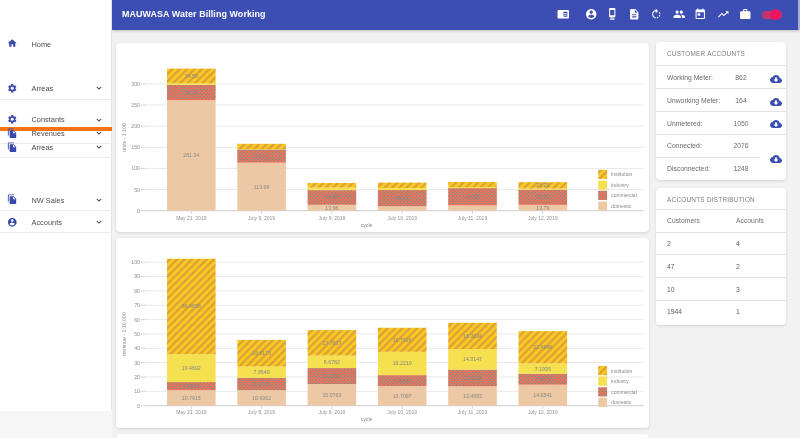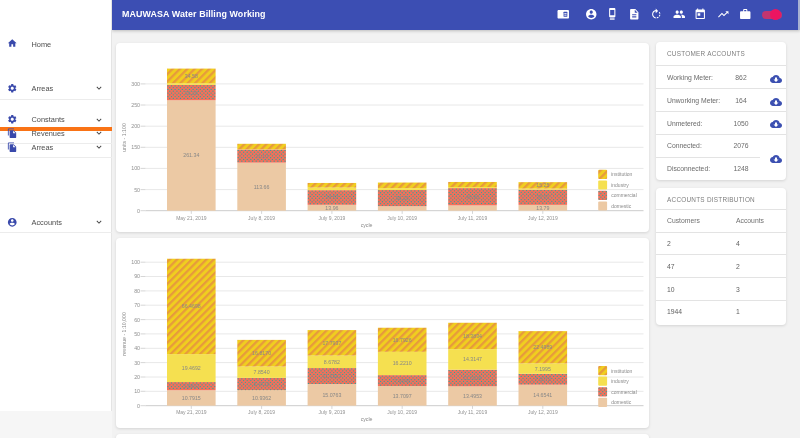--- a/index.html
+++ b/index.html
@@ -103,20 +103,29 @@
         <span class="mtxt">Revenues</span>
         <svg class="chev" width="10" height="10" viewBox="0 0 24 24">
           <path d="M7.41 8.59 12 13.17l4.59-4.58L18 10l-6 6-6-6z" fill="#3f3f3f"></path>
         </svg>
       </div>
 <div class="mrow" style="top:136px;border-bottom:1px solid #ececec;">
         <svg class="micon" width="10.5" height="10.5" viewBox="0 0 24 24" fill="#3949ab">
           <path d="M16 1H4c-1.1 0-2 .9-2 2v14h2V3h12V1zm-1 4l6 6v10c0 1.1-.9 2-2 2H7.99C6.89 23 6 22.1 6 21l.01-14c0-1.1.89-2 1.99-2h7zm-1 7h5.5L14 6.5V12z"></path>
         </svg>
         <span class="mtxt">Arreas</span>
+        <svg class="chev" width="10" height="10" viewBox="0 0 24 24">
+          <path d="M7.41 8.59 12 13.17l4.59-4.58L18 10l-6 6-6-6z" fill="#3f3f3f"></path>
+        </svg>
+      </div>
+<div class="mrow" style="top:188.9px;border-bottom:1px solid #ececec;">
+        <svg class="micon" width="10.5" height="10.5" viewBox="0 0 24 24" fill="#3949ab">
+          <path d="M16 1H4c-1.1 0-2 .9-2 2v14h2V3h12V1zm-1 4l6 6v10c0 1.1-.9 2-2 2H7.99C6.89 23 6 22.1 6 21l.01-14c0-1.1.89-2 1.99-2h7zm-1 7h5.5L14 6.5V12z"></path>
+        </svg>
+        <span class="mtxt">NW Sales</span>
         <svg class="chev" width="10" height="10" viewBox="0 0 24 24">
           <path d="M7.41 8.59 12 13.17l4.59-4.58L18 10l-6 6-6-6z" fill="#3f3f3f"></path>
         </svg>
       </div>
 <div class="mrow" style="top:211.2px;border-bottom:1px solid #ececec;">
         <svg class="micon" width="10.5" height="10.5" viewBox="0 0 24 24" fill="#3949ab">
           <path d="M12 2C6.48 2 2 6.48 2 12s4.48 10 10 10 10-4.48 10-10S17.52 2 12 2zm0 3c1.66 0 3 1.34 3 3s-1.34 3-3 3-3-1.34-3-3 1.34-3 3-3zm0 14.2c-2.5 0-4.71-1.28-6-3.22.03-1.99 4-3.08 6-3.08 1.99 0 5.97 1.09 6 3.08-1.29 1.94-3.5 3.22-6 3.22z"></path>
         </svg>
         <span class="mtxt">Accounts</span>
         <svg class="chev" width="10" height="10" viewBox="0 0 24 24">

